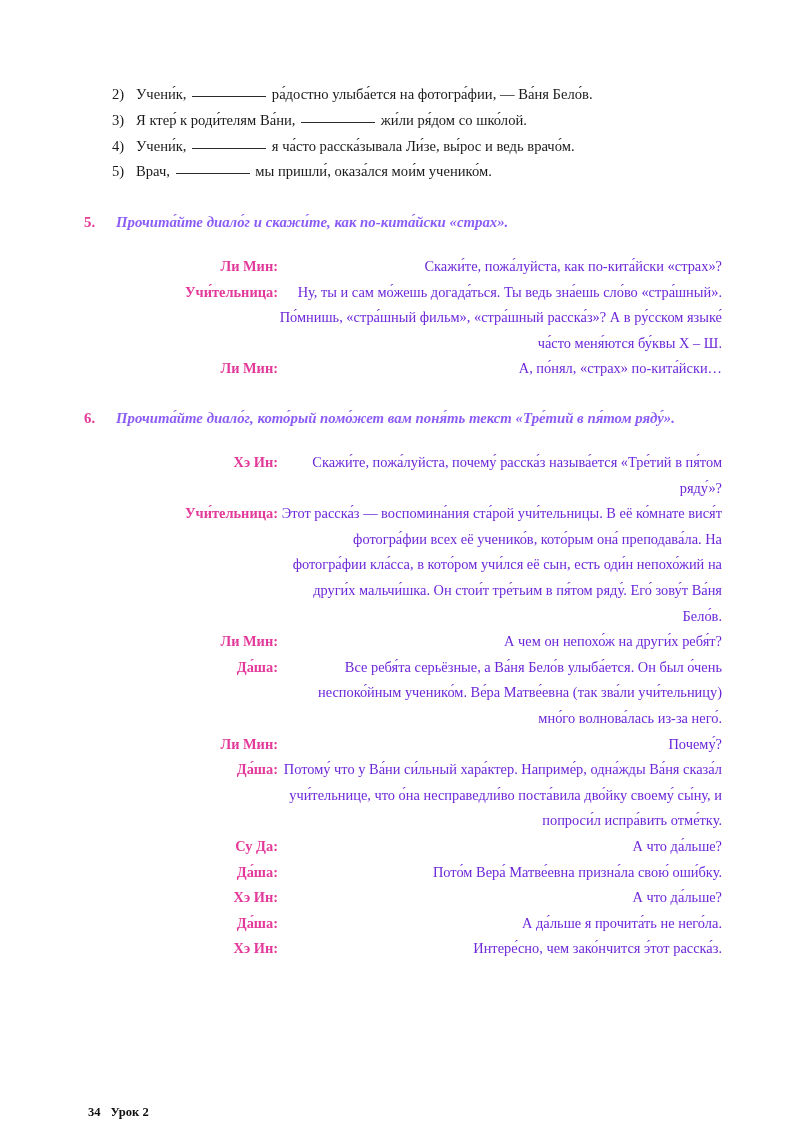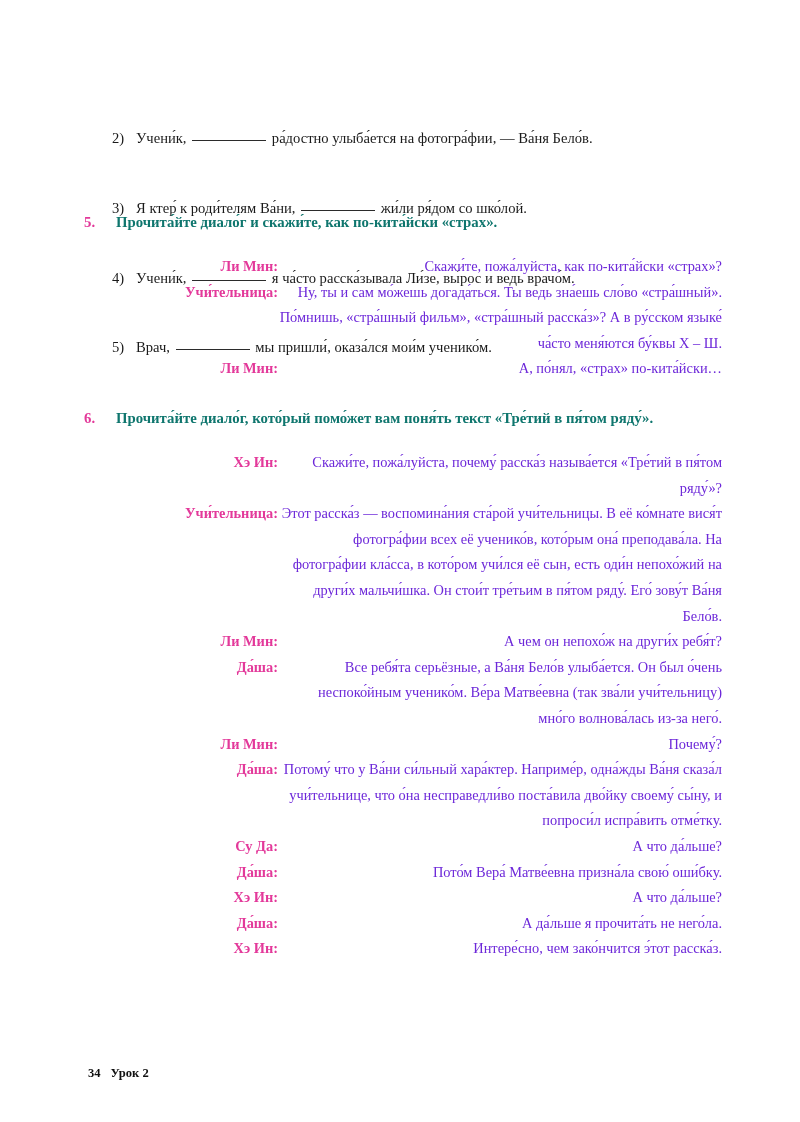--- a/index.html
+++ b/index.html
@@ -36,21 +36,20 @@
     line-height: 25.8px;
     white-space: nowrap;
   }
   .fill-item .marker {
     width: 24px;
     flex: 0 0 24px;
     text-align: left;
   }
   .fill-item .sentence {
     flex: 1 1 auto;
-    margin-top: 44px;
   }
   .blank {
     display: inline-block;
     border-bottom: 1.1px solid #2b2b2b;
     width: 74px;
     vertical-align: 2px;
     margin: 0 2px;
     height: 0.72em;
   }
 
@@ -69,22 +68,23 @@
     font-weight: bold;
     font-size: 14.8px;
     line-height: 20px;
   }
   .ex-number {
     color: #e3399a;
     width: 32px;
     flex: 0 0 32px;
   }
   .ex-title {
-    color: #0f766e;
+    color: #8b5cf6;
     flex: 1 1 auto;
+    font-style: italic;
   }
 
   
   .dialogue {
     margin-left: 86px;
     margin-top: 22px;
     border-collapse: collapse;
     width: 552px;
     text-align: right;
   }
@@ -102,21 +102,21 @@
     padding-right: 6px;
   }
   .line-text {
     color: #6d28d9;
   }
 
   
   .footer {
     position: absolute;
     left: 88px;
-    top: 1066px;
+    top: 1105px;
     display: flex;
     align-items: baseline;
     font-weight: bold;
     font-size: 12.6px;
     color: #111111;
   }
   .footer .page-num { margin-right: 10px; }
 </style>
 </head>
 <body>

